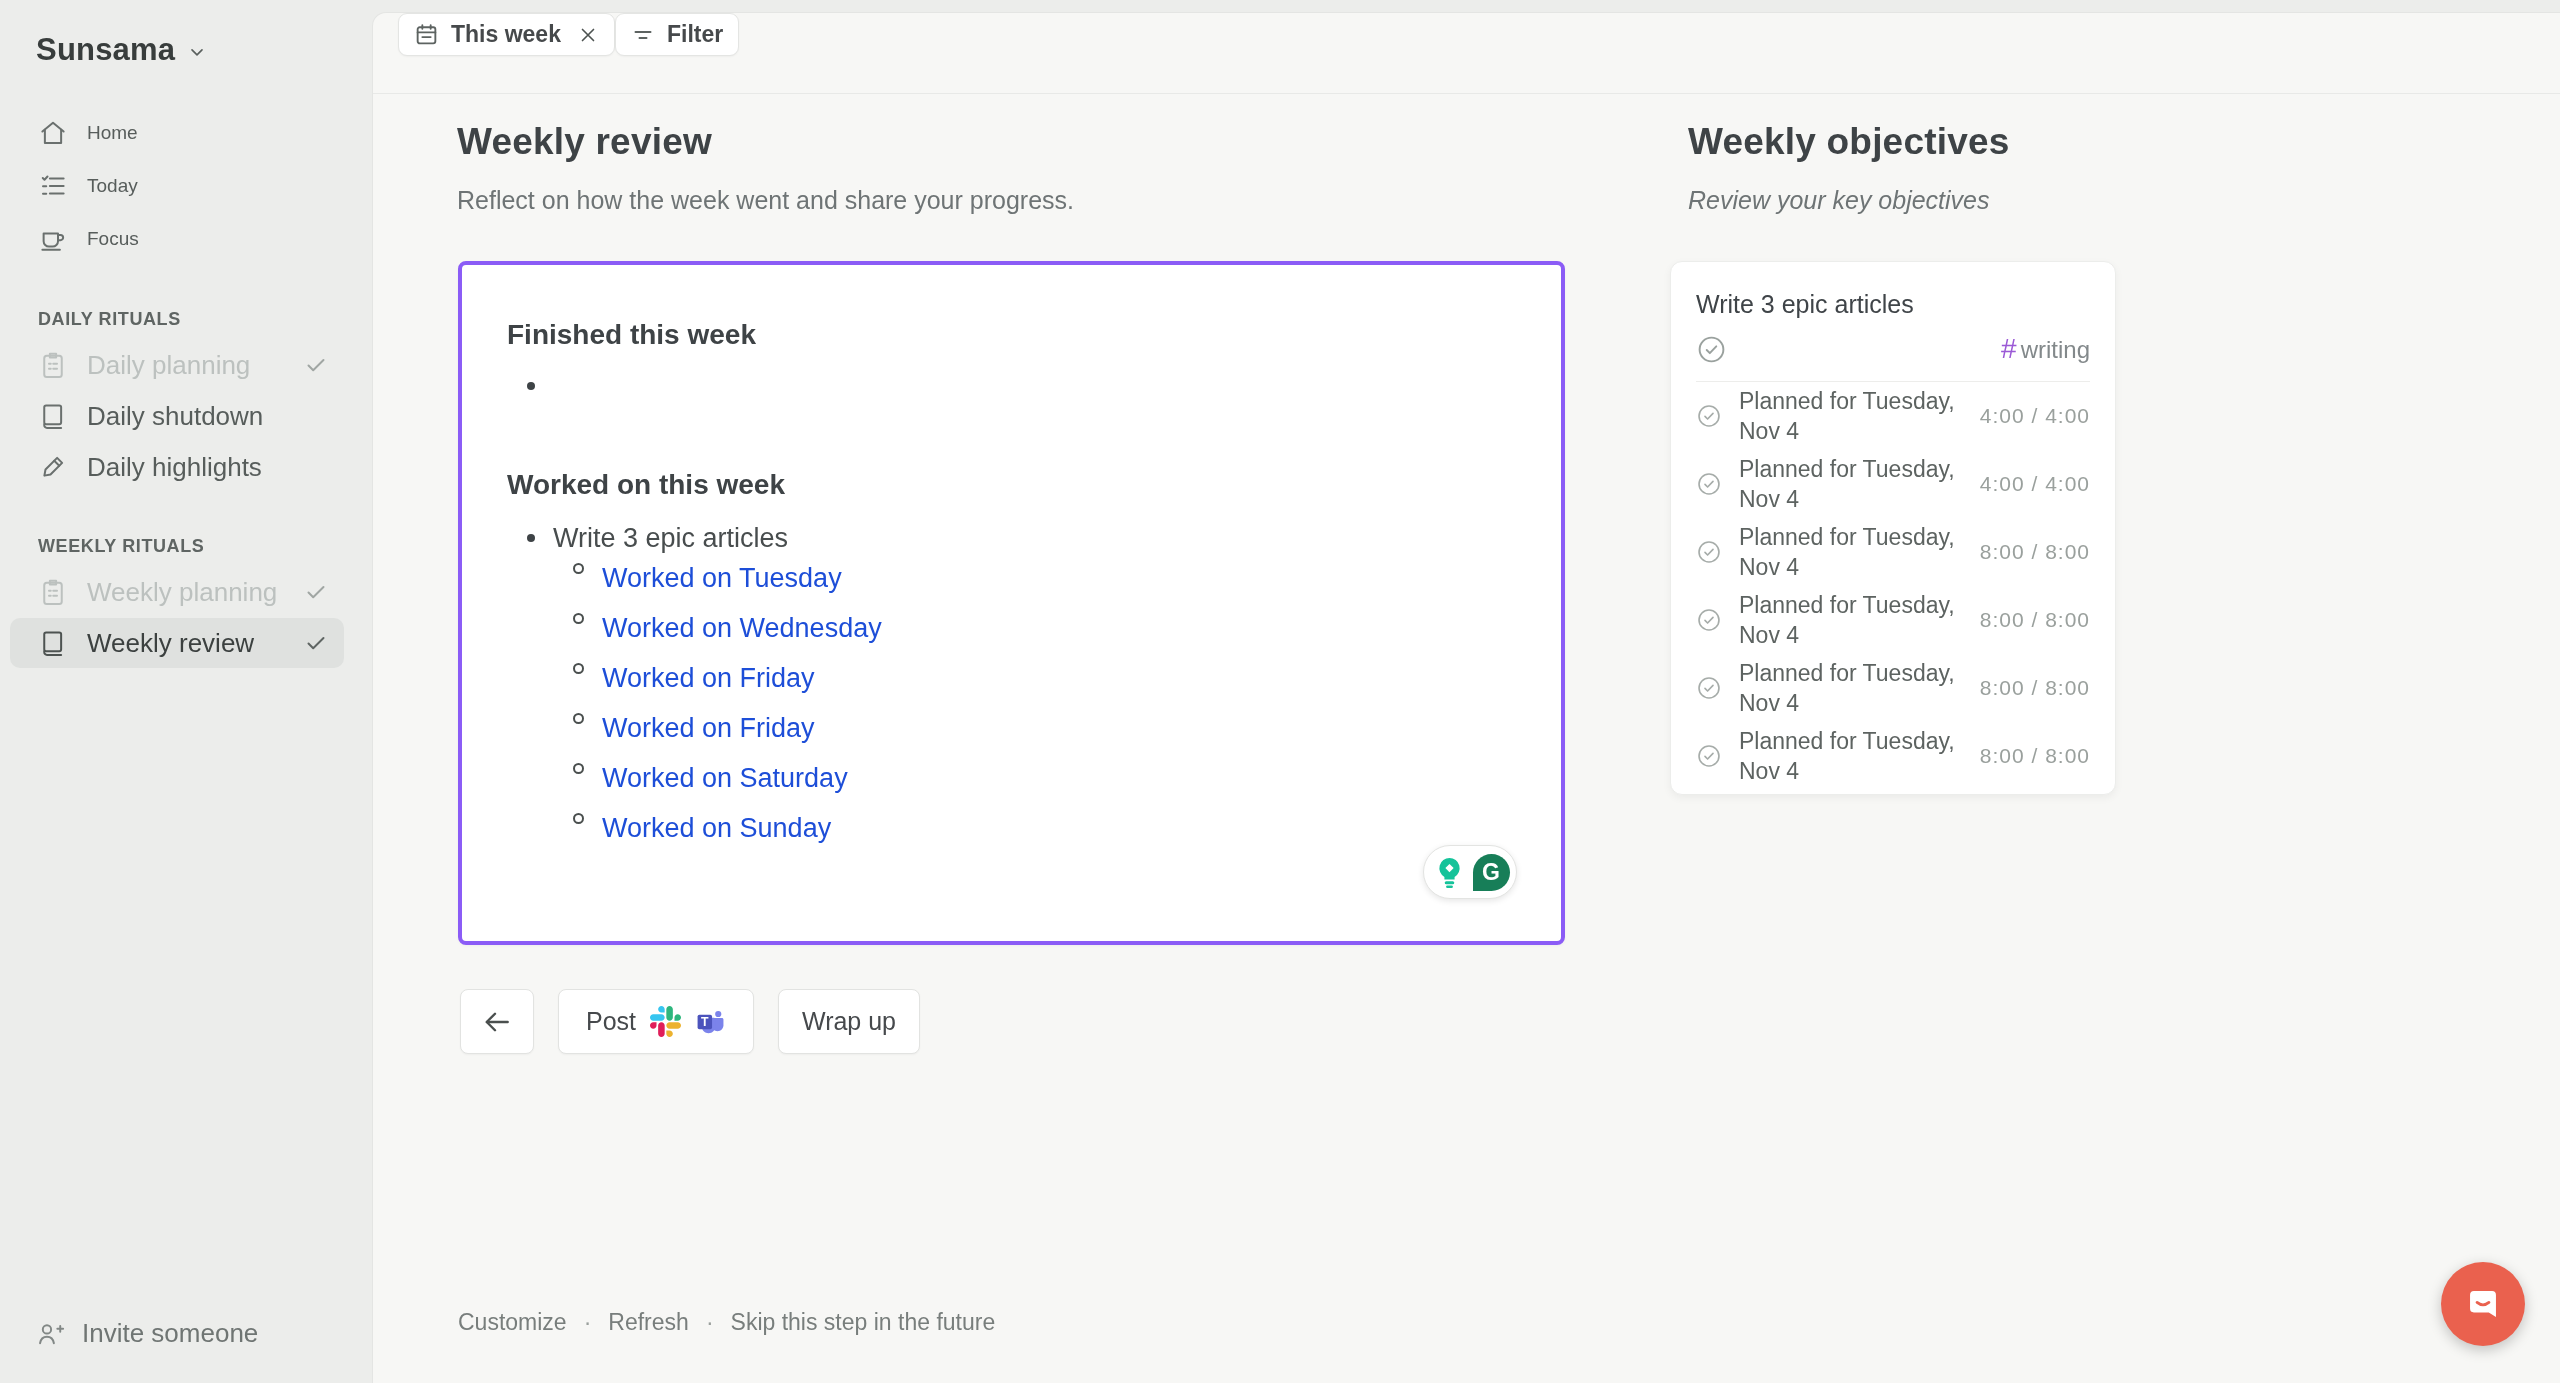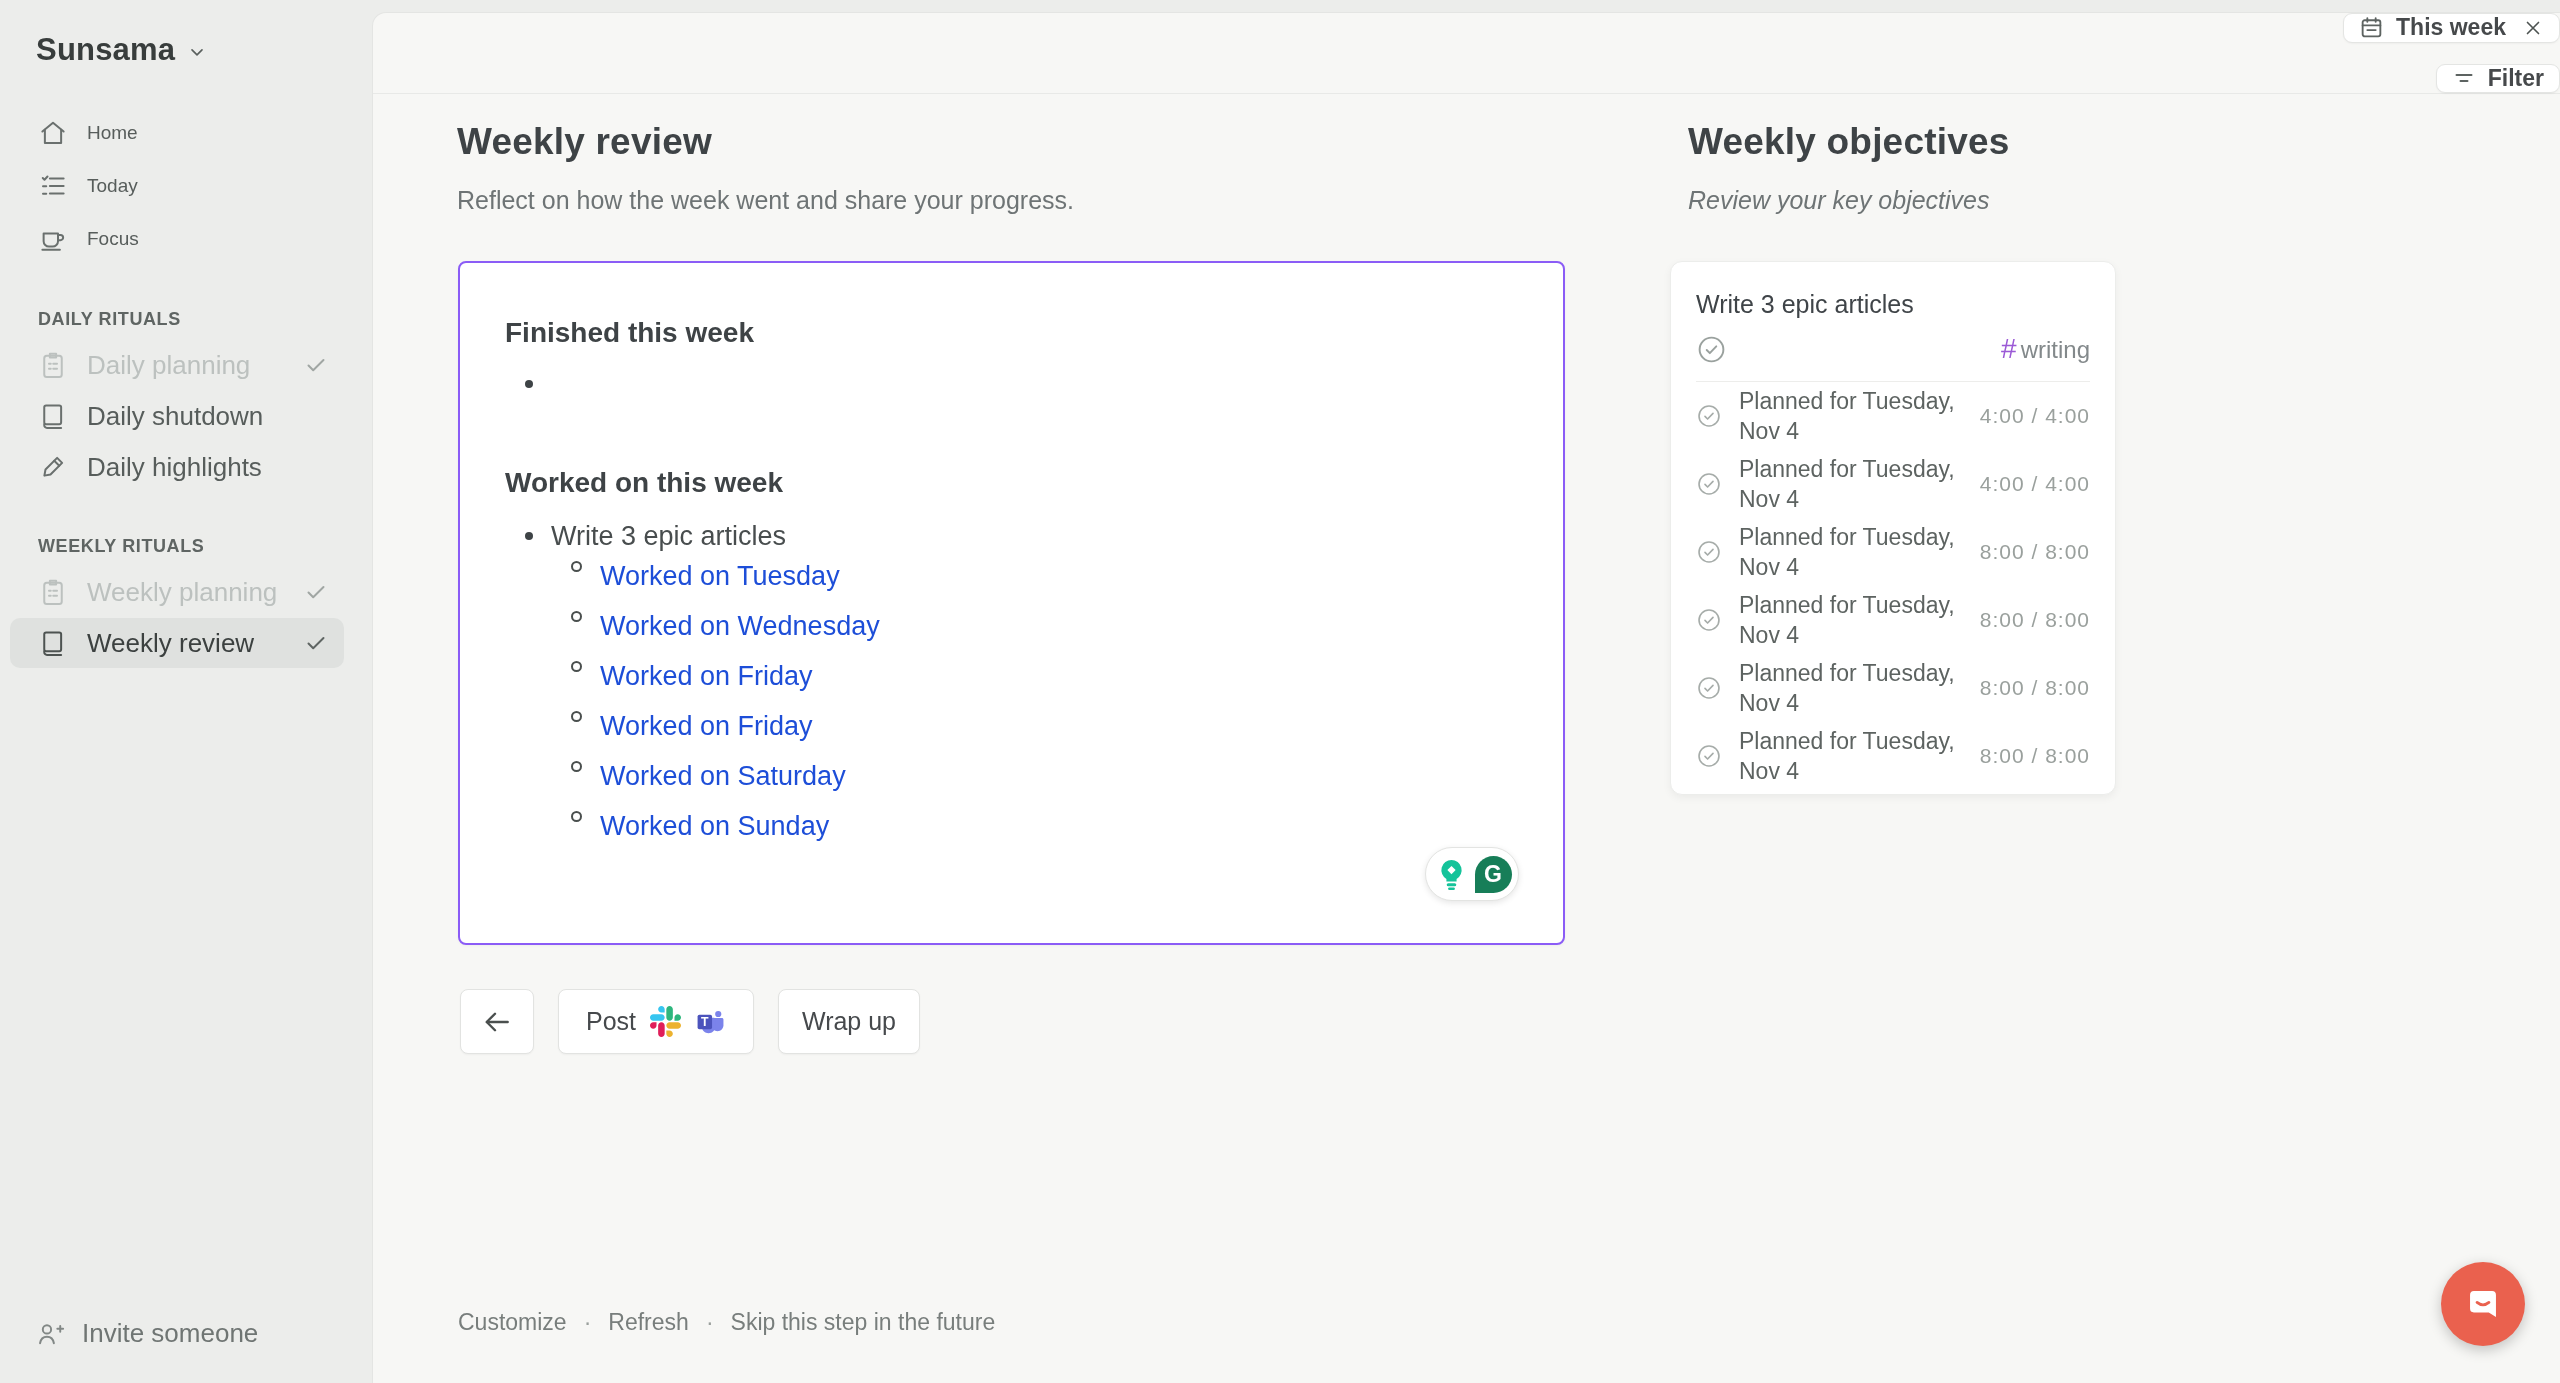--- a/index.html
+++ b/index.html
@@ -55,22 +55,22 @@
   .invite .ico { color:#828886; }
 
   
   .panel {
     position:absolute; left:372px; top:12px; right:0; bottom:0;
     background:#f7f7f5;
     border-top:1px solid #e4e5e3; border-left:1px solid #e4e5e3;
     border-top-left-radius:14px;
   }
   .topbar {
-    height:81px; display:flex; align-items:flex-end; gap:21px;
-    padding-left:25px; border-bottom:1px solid #e8e9e7;flex-direction:column;
+    height:81px; display:flex; align-items:flex-start; 
+    padding-left:25px; border-bottom:1px solid #e8e9e7;
   }
   .chip {
     display:flex; align-items:center; gap:12px;
     height:43px; padding:0 15px;
     background:#fff; border:1px solid #e4e5e3; border-radius:9px;
     box-shadow:0 1px 2px rgba(0,0,0,.04);
     font-size:23px; font-weight:bold; color:#46494b; cursor:pointer;
   }
   .chip .ico { color:#5d6361; }
   .chip .x-ico { color:#4d5351; margin-left:4px; cursor:pointer; }
@@ -78,21 +78,21 @@
   .h1 { position:absolute; font-size:37px; font-weight:bold; color:#3e4346; letter-spacing:.2px; }
   .sub { position:absolute; font-size:25px; color:#6e7475; }
   #review-h1 { left:84px; top:108px; }
   #review-sub { left:84px; top:173px; }
   #obj-h1 { left:1315px; top:108px; }
   #obj-sub { left:1315px; top:173px; font-style:italic; }
 
   
   .review-card {
     position:absolute; left:85px; top:248px; width:1107px; height:684px;
-    background:#fff; border:2px solid #8b5cf6; border-radius:8px;
+    background:#fff; border:4px solid #8b5cf6; border-radius:8px;
     box-shadow:0 1px 3px rgba(0,0,0,.04);
     padding:54px 45px; cursor:text;
   }
   .review-card h2 { font-size:28px; font-weight:bold; color:#3e4346; }
   .bullet-line { display:flex; align-items:center; height:34px; margin-top:18px; padding-left:20px; }
   .disc { width:8px; height:8px; border-radius:50%; background:#3e4346; }
   .worked-heading { margin-top:66px; }
   .li-main {
     display:flex; align-items:center; gap:18px;
     height:50px; margin-top:12px; padding-left:20px;

